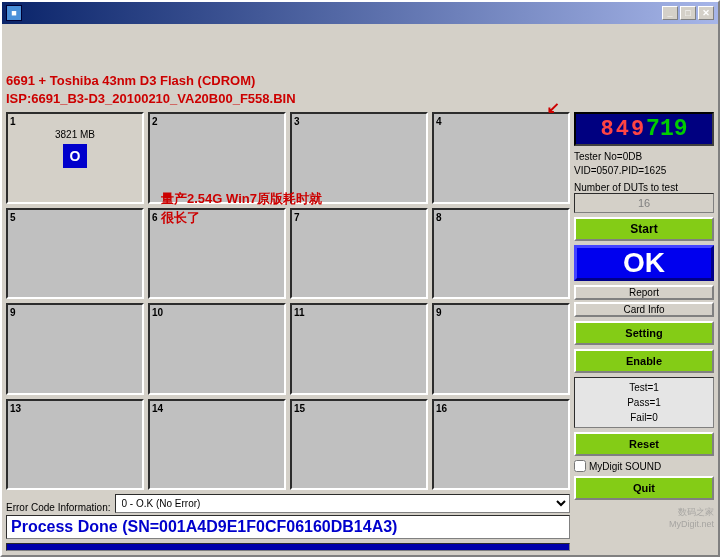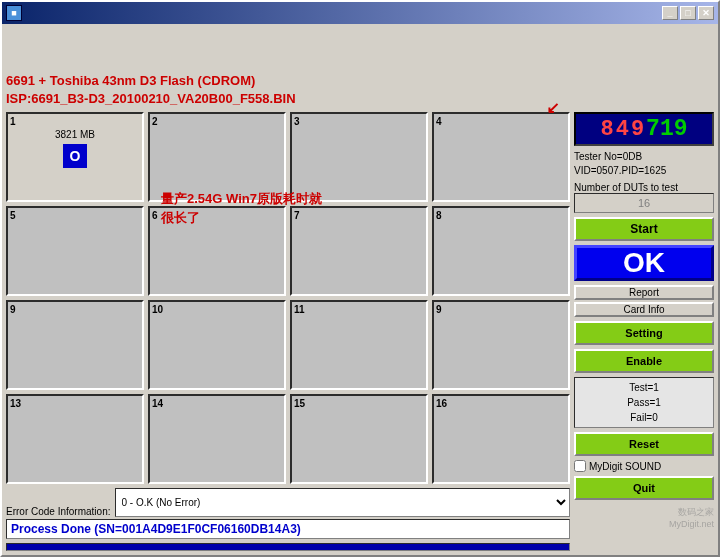--- a/index.html
+++ b/index.html
@@ -156,31 +156,31 @@
       align-items: flex-end;
       gap: 4px;
       background: #d4d0c8;
     }
     .error-label {
       font-size: 10px;
       white-space: nowrap;
     }
     .error-dropdown {
       flex: 1;
-      height: 29px;
+      height: 19px;
       border: 1px inset #808080;
       background: white;
       font-size: 10px;
       padding: 0 2px;
     }
     .status-bar {
       background: white;
       border: 1px inset #808080;
       padding: 2px 4px;
-      font-size: 12px;
+      font-size: 16px;
       color: #0000cc;
       font-weight: bold;
     }
     .progress-bar {
       height: 8px;
       background: #0000aa;
       border: 1px inset #808080;
       margin-top: 2px;
     }
     .right-panel {

